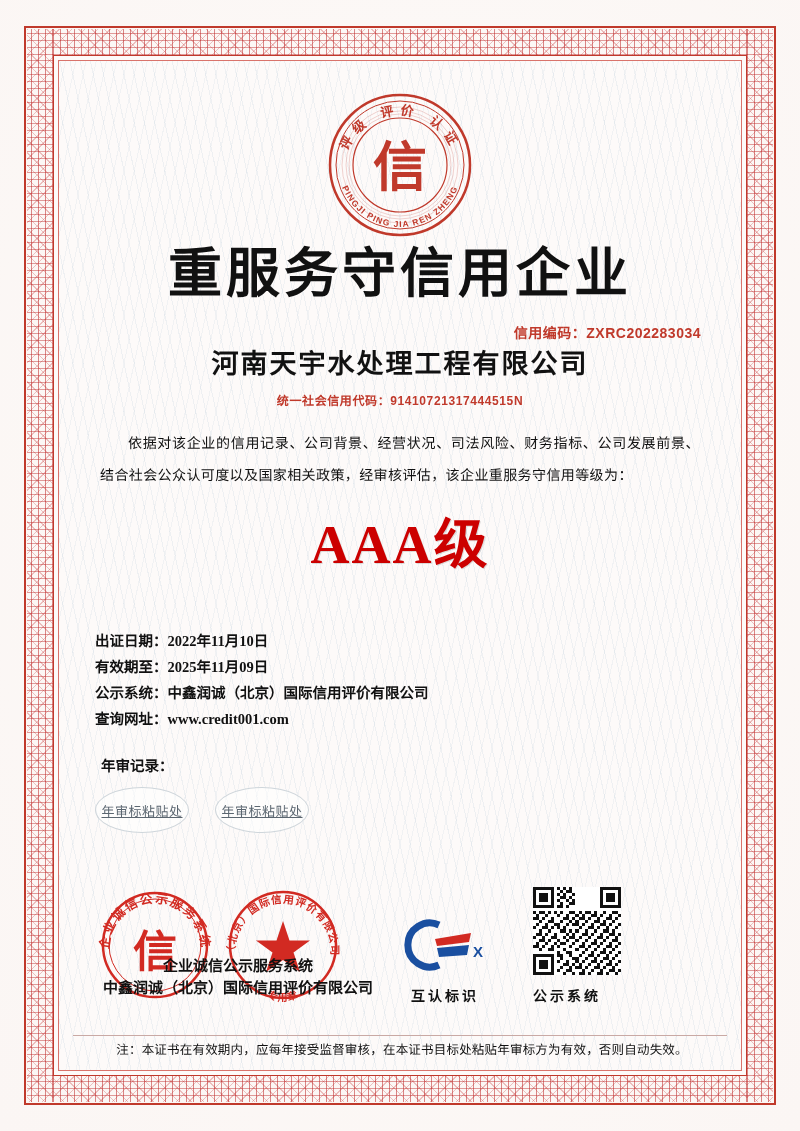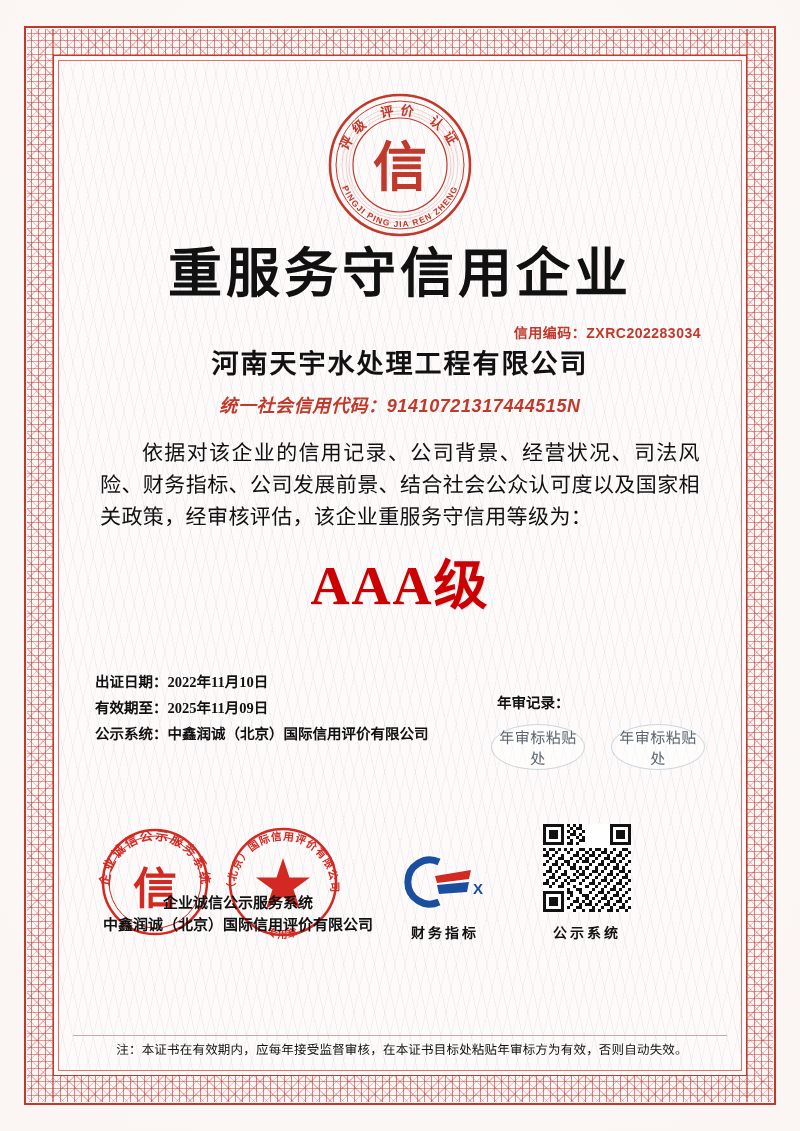--- a/index.html
+++ b/index.html
@@ -94,29 +94,28 @@
   }
   .cert-no .num{font-family:"Liberation Sans",sans-serif;}
   .company{
     font-family:"Liberation Serif","DejaVu Serif",serif;
     font-size:27px;font-weight:bold;letter-spacing:2px;
     color:#111;
     white-space:nowrap;
   }
   .uscc{
     margin-top:10px;
-    font-size:18px;color:#c0392b;font-weight:bold;letter-spacing:.6px;
+    font-size:12px;color:#c0392b;font-weight:bold;letter-spacing:.6px;
     white-space:nowrap;
-    font-style:italic;
   }
   .body-text{
     margin-top:20px;
     width:600px;
     font-family:"Liberation Serif","DejaVu Serif",serif;
-    font-size:21px;
+    font-size:14px;
     line-height:32px;
     color:#111;
     text-align:justify;
     text-indent:2em;
     letter-spacing:.4px;
   }
   .grade{
     margin-top:26px;
     font-family:"Liberation Serif","DejaVu Serif",serif;
     font-weight:bold;
@@ -128,20 +127,21 @@
   }
   
   .info-row{
     margin-top:56px;
     width:100%;
     display:flex;
     justify-content:space-between;
     align-items:flex-start;
     padding:0 36px;
     box-sizing:border-box;
+    flex-direction:column;
   }
   .info-left{
     font-family:"Liberation Serif","DejaVu Serif",serif;
     font-size:14.5px;
     line-height:26px;
     color:#111;
     font-weight:bold;
   }
   .info-left .line{white-space:nowrap;}
   .info-right{
@@ -152,23 +152,24 @@
     font-family:"Liberation Serif","DejaVu Serif",serif;
     font-size:14.5px;font-weight:bold;color:#111;
     margin-left:6px;
   }
   .stamp-slots{display:flex;gap:26px;margin-top:12px;}
   .stamp-slot{
     width:92px;height:44px;
     border:1px solid #cfd6db;
     border-radius:50%;
     display:flex;align-items:center;justify-content:center;
-    font-size:15px;color:#5b6670;
+    font-size:13px;color:#5b6670;
     letter-spacing:.5px;
     background:rgba(255,255,255,.5);
+    text-decoration:underline;
   }
   
   .seal-row{
     margin-top:42px;
     width:100%;
     display:flex;
     align-items:flex-end;
     padding:0 28px;
     box-sizing:border-box;
     position:relative;
@@ -191,21 +192,21 @@
     display:flex;flex-direction:column;align-items:center;
     width:108px;
   }
   .mark-caption{
     margin-top:10px;font-size:14px;font-weight:bold;color:#111;
     letter-spacing:3px;
     font-family:"Liberation Serif","DejaVu Serif",serif;
   }
   .qr-block{
     margin-left:34px;
-    display:flex;flex-direction:column;align-items:center;
+    display:flex;flex-direction:column;align-items:flex-start;
     width:108px;
   }
   .qr{
     width:88px;height:88px;
     background:#fff;
     position:relative;
   }
   .note{
     position:absolute;
     left:4px;right:0;bottom:12px;
@@ -278,20 +279,23 @@
       <div class="info-left">
         <div class="line">
           <span>出证日期：</span><span>2022年11月10日</span>
         </div>
         <div class="line">
           <span>有效期至：</span><span>2025年11月09日</span>
         </div>
         <div class="line">
           <span>公示系统：</span><span>中鑫润诚（北京）国际信用评价有限公司</span>
         </div>
+        <div class="line">
+          <span>查询网址：</span><span>www.credit001.com</span>
+        </div>
       </div>
 
       <div class="info-right">
         <div class="annual-label">年审记录：</div>
         <div class="stamp-slots">
           <div class="stamp-slot">年审标粘贴处</div>
           <div class="stamp-slot">年审标粘贴处</div>
         </div>
       </div>
     </div>
@@ -334,21 +338,21 @@
         <div>中鑫润诚（北京）国际信用评价有限公司</div>
       </div>
 
       <div class="mark-block">
         <svg viewBox="0 0 100 60" width="100" height="60" aria-hidden="true">
           <path d="M44,10 A22,22 0 1 0 44,50" fill="none" stroke="#1a4fa0" stroke-width="7"></path>
           <path d="M40,24 L76,18 L74,27 L42,31 Z" fill="#d22a22"></path>
           <path d="M42,33 L74,30 L72,40 L44,42 Z" fill="#1a4fa0"></path>
           <text x="78" y="42" font-size="15" font-weight="bold" fill="#1a4fa0" font-family="Liberation Sans, sans-serif">X</text>
         </svg>
-        <div class="mark-caption">财务指标</div>
+        <div class="mark-caption">互认标识</div>
       </div>
 
       <div class="qr-block">
         <div class="qr">
           <svg viewBox="0 0 29 29" width="88" height="88" shape-rendering="crispEdges" aria-hidden="true">
             <rect width="29" height="29" fill="#ffffff"></rect>
             <g fill="#111111">
               <rect x="0" y="0" width="7" height="1"></rect>
                 <rect x="0" y="6" width="7" height="1"></rect>
               <rect x="0" y="0" width="1" height="7"></rect>

